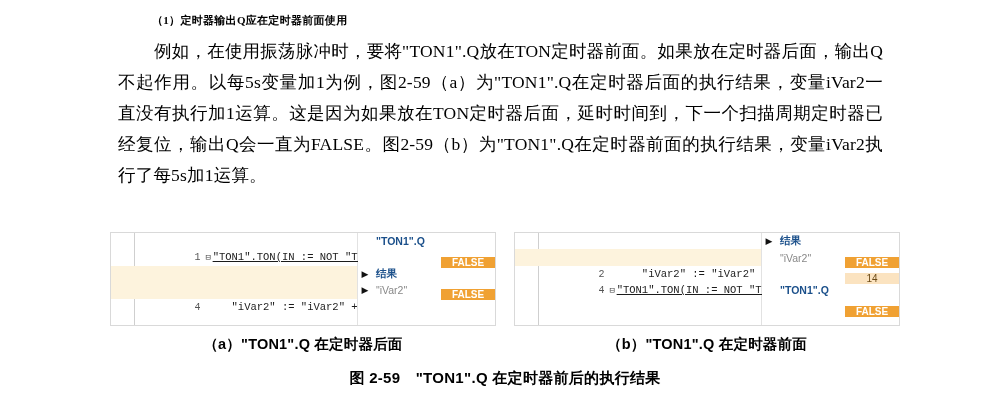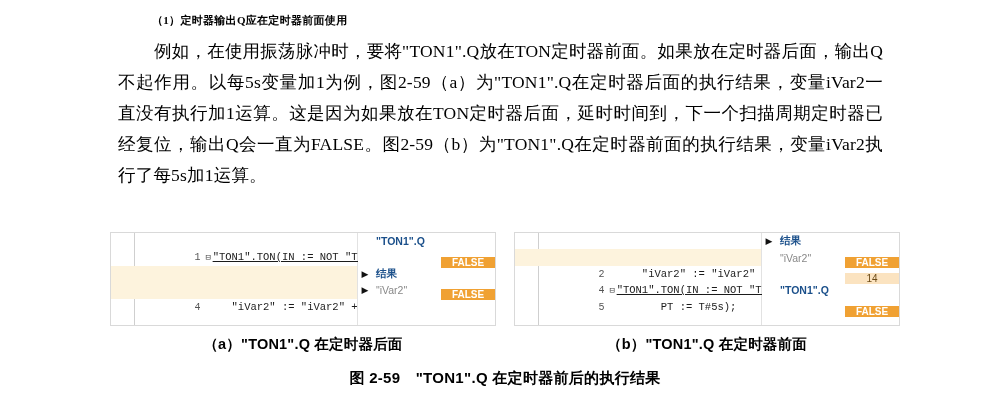--- a/index.html
+++ b/index.html
@@ -238,23 +238,20 @@
           <div class="gutter-line"></div>
           <div class="code-row">
             <span class="ln">1</span><span class="fold">⊟</span><span class="codetext">IF "TON1".Q THEN</span>
           </div>
           <div class="code-row hl">
             <span class="ln">2</span><span class="fold"></span><span class="codetext">    "iVar2" := "iVar2" + 1;</span>
           </div>
           <div class="code-row">
             <span class="ln">4</span><span class="fold">⊟</span><span class="codetext u">"TON1".TON(IN := NOT "TON1".Q,</span>
           </div>
-          <div class="code-row">
-            <span class="ln">5</span><span class="fold"></span><span class="codetext">       PT := T#5s);</span>
-          </div>
         </div>
         <div class="watch-col">
           <div class="watch-row">
             <span class="arrow-cell">▶</span>
             <span class="name-cell head">结果</span>
             <span class="val-cell false">FALSE</span>
           </div>
           <div class="watch-row">
             <span class="arrow-cell"></span>
             <span class="name-cell var">"iVar2"</span>

